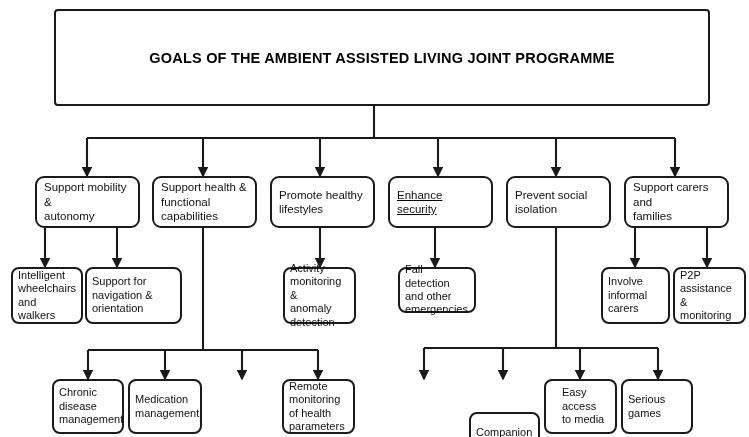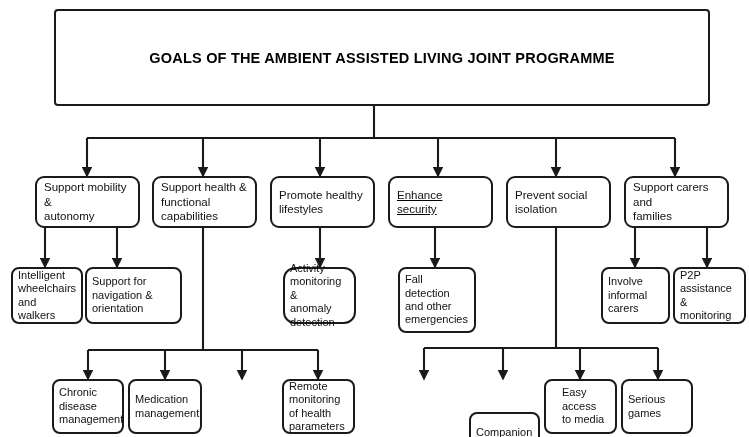--- a/index.html
+++ b/index.html
@@ -161,28 +161,28 @@
 wheelchairs
 and walkers</span>
   </div>
 
   <div class="node leaf" style="left:85px; top:267px; width:97px; height:57px;">
     <span class="txt">Support for
 navigation &amp;
 orientation</span>
   </div>
 
-  <div class="node leaf" style="left:283px; top:267px; width:73px; height:57px;border-radius:12px;">
+  <div class="node leaf" style="left:283px; top:267px; width:73px; height:57px;">
     <span class="txt">Activity
 monitoring &amp;
 anomaly
 detection</span>
   </div>
 
-  <div class="node leaf" style="left:398px; top:267px; width:78px; height:66px;justify-content:flex-end;">
+  <div class="node leaf" style="left:398px; top:267px; width:78px; height:46px;justify-content:flex-end;">
     <span class="txt">Fall detection
 and other
 emergencies</span>
   </div>
 
   <div class="node leaf" style="left:601px; top:267px; width:69px; height:57px;">
     <span class="txt">Involve
 informal
 carers</span>
   </div>

